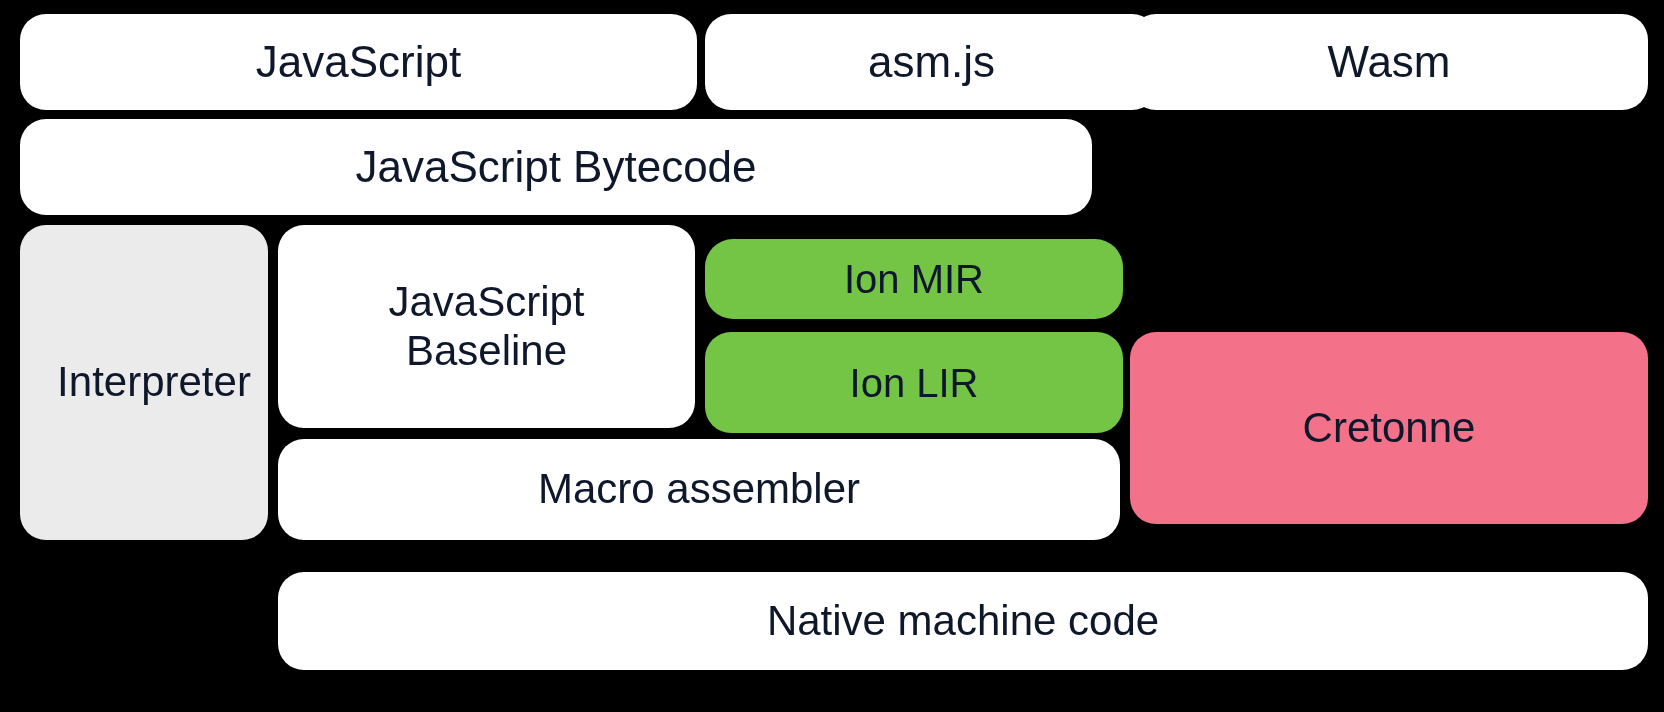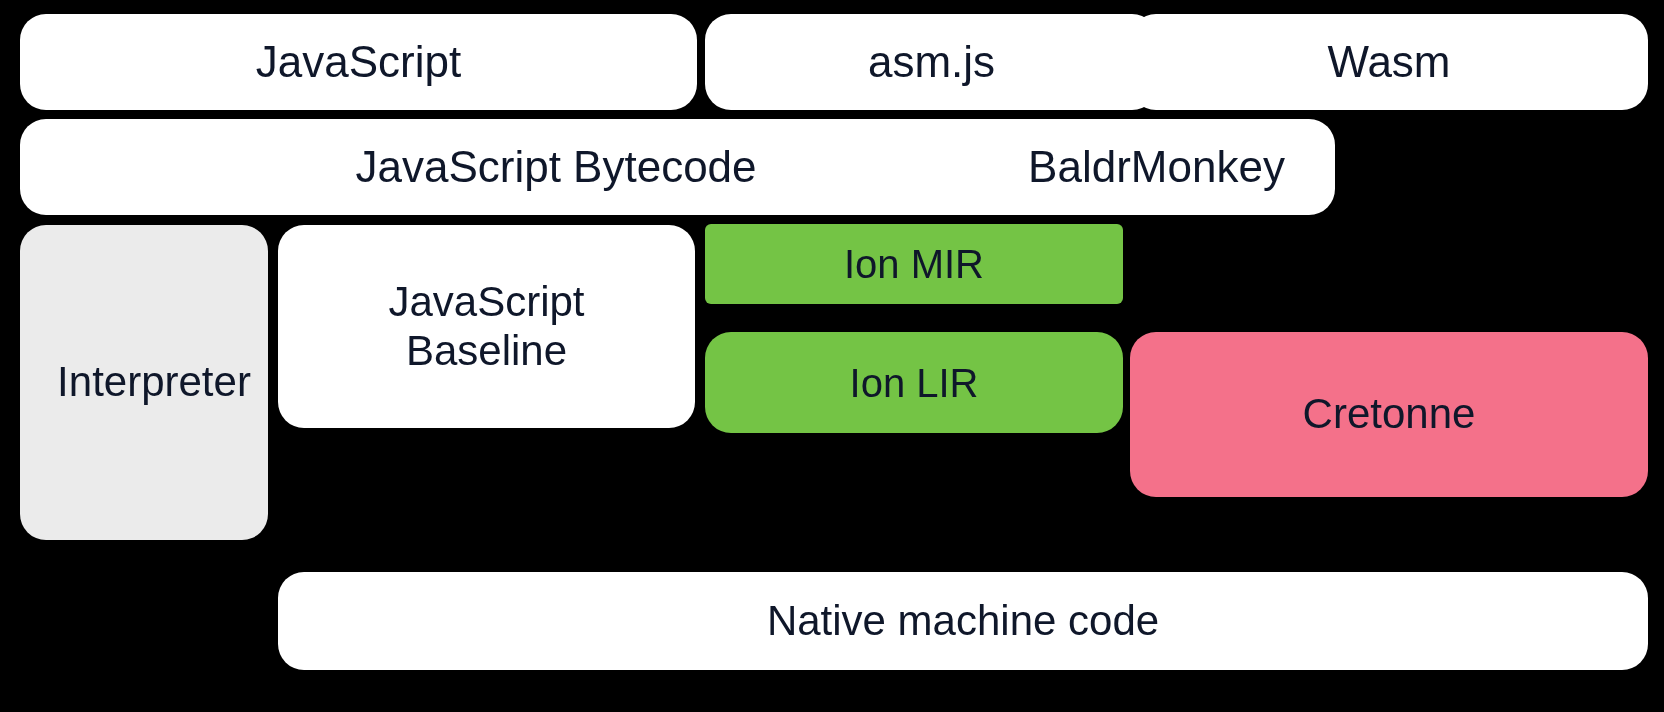--- a/index.html
+++ b/index.html
@@ -42,50 +42,50 @@
   #box-asmjs           { left: 705px;  top: 14px;  width: 453px; height: 96px;  border-radius: 26px; font-size: 44px; }
   #box-wasm            { left: 1130px; top: 14px;  width: 518px; height: 96px;  border-radius: 26px; font-size: 44px; }
 
   
   #box-js-bytecode     { left: 20px;   top: 119px; width: 1072px; height: 96px;  border-radius: 26px; font-size: 44px; }
   #box-baldrmonkey     { left: 978px;  top: 119px; width: 357px; height: 96px;  border-radius: 26px; font-size: 44px; }
 
   
   #box-interpreter     { left: 20px;   top: 225px; width: 248px; height: 315px; border-radius: 26px; font-size: 42px; }
   #box-js-baseline     { left: 278px;  top: 225px; width: 417px; height: 203px; border-radius: 26px; font-size: 42px; }
-  #box-ion-mir         { left: 705px;  top: 224px; width: 418px; height: 80px;  border-radius: 6px; font-size: 40px; }
+  #box-ion-mir         { left: 705px;  top: 239px; width: 418px; height: 80px;  border-radius: 28px; font-size: 40px; }
   #box-ion-lir         { left: 705px;  top: 332px; width: 418px; height: 101px;  border-radius: 26px; font-size: 40px; }
   #box-macro-assembler { left: 278px;  top: 439px; width: 842px; height: 101px; border-radius: 26px; font-size: 42px; }
-  #box-cretonne        { left: 1130px; top: 332px; width: 518px; height: 165px; border-radius: 26px; font-size: 42px; }
+  #box-cretonne        { left: 1130px; top: 332px; width: 518px; height: 192px; border-radius: 26px; font-size: 42px; }
 
   
   #box-native-code     { left: 278px;  top: 550px; width: 1370px; height: 98px; border-radius: 26px; font-size: 42px; margin-top: 22px; }
 </style>
 </head>
 <body>
 
 <div id="canvas">
 
   <div class="box fill-white" id="box-javascript">JavaScript</div>
 
   <div class="box fill-white" id="box-asmjs">asm.js</div>
 
   <div class="box fill-white" id="box-wasm">Wasm</div>
 
   <div class="box fill-white" id="box-js-bytecode">JavaScript Bytecode</div>
 
-  <div class="box fill-white" id="box-baldrmonkey">BaldrMonkey</div>
 
   <div class="box fill-gray" id="box-interpreter">Interpreter</div>
 
   <div class="box fill-white" id="box-js-baseline">JavaScript
 Baseline</div>
 
   <div class="box fill-green" id="box-ion-mir">Ion MIR</div>
 
   <div class="box fill-green" id="box-ion-lir">Ion LIR</div>
 
+  <div class="box fill-white" id="box-macro-assembler">Macro assembler</div>
 
   <div class="box fill-pink" id="box-cretonne">Cretonne</div>
 
   <div class="box fill-white" id="box-native-code">Native machine code</div>
 
 </div>
 
 </body></html>

